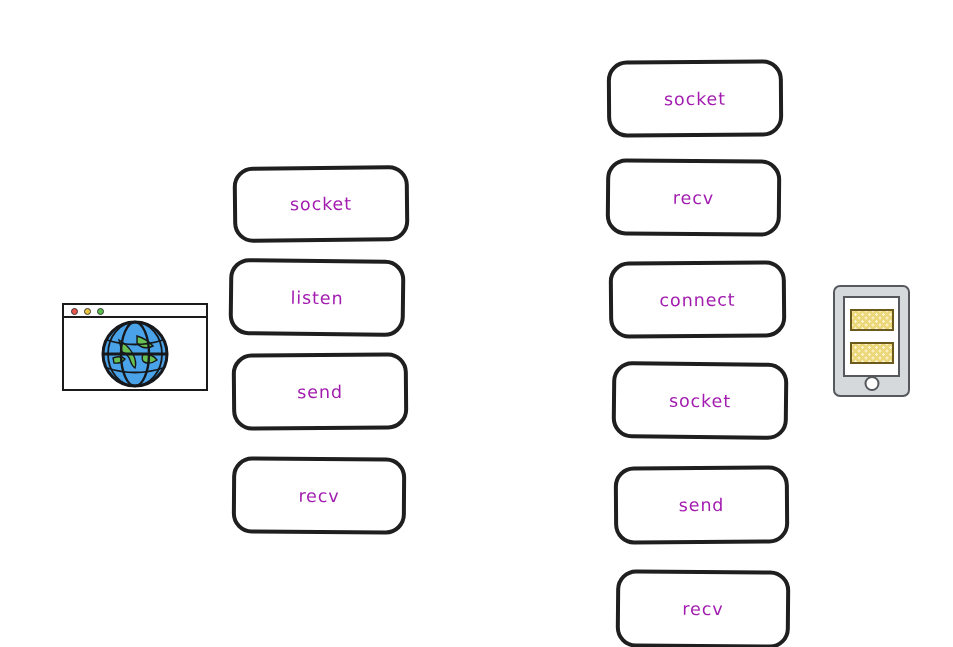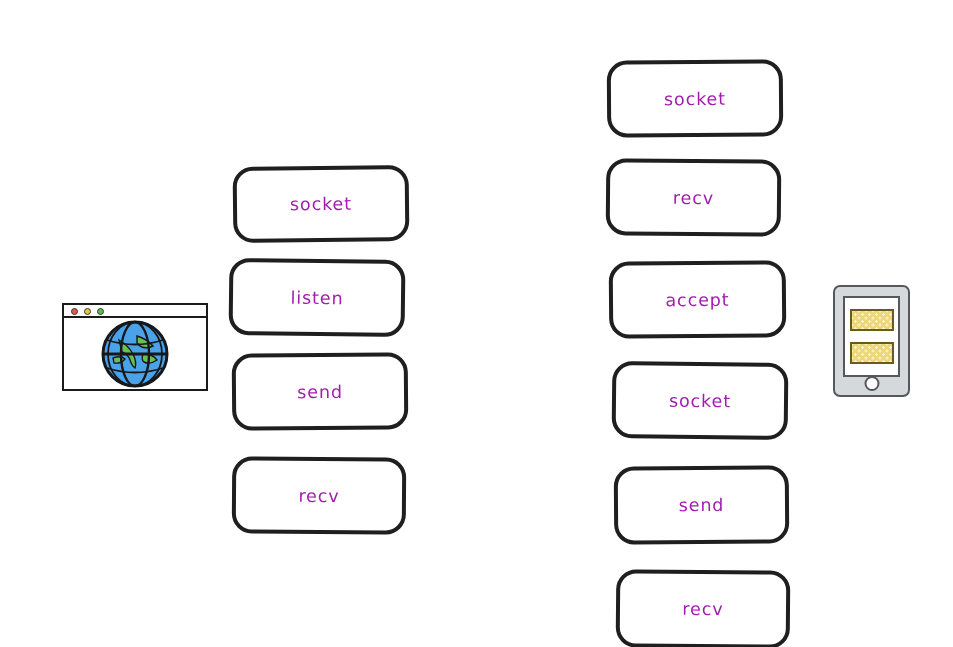--- a/index.html
+++ b/index.html
@@ -160,21 +160,21 @@
     <span class="label">recv</span>
   </div>
 
   <div class="node" style="left: 607px; top: 60px; width: 176px; height: 77px; transform: rotate(-0.4deg);">
     <span class="label">socket</span>
   </div>
   <div class="node" style="left: 606px; top: 159px; width: 175px; height: 77px; transform: rotate(0.5deg);">
     <span class="label">recv</span>
   </div>
   <div class="node" style="left: 609px; top: 261px; width: 177px; height: 77px; transform: rotate(-0.5deg);">
-    <span class="label">accept</span>
+    <span class="label">connect</span>
   </div>
   <div class="node" style="left: 612px; top: 362px; width: 176px; height: 77px; transform: rotate(0.6deg);">
     <span class="label">socket</span>
   </div>
   <div class="node" style="left: 614px; top: 466px; width: 175px; height: 78px; transform: rotate(-0.4deg);">
     <span class="label">send</span>
   </div>
   <div class="node" style="left: 616px; top: 570px; width: 174px; height: 78px; transform: rotate(0.5deg);">
     <span class="label">recv</span>
   </div>

